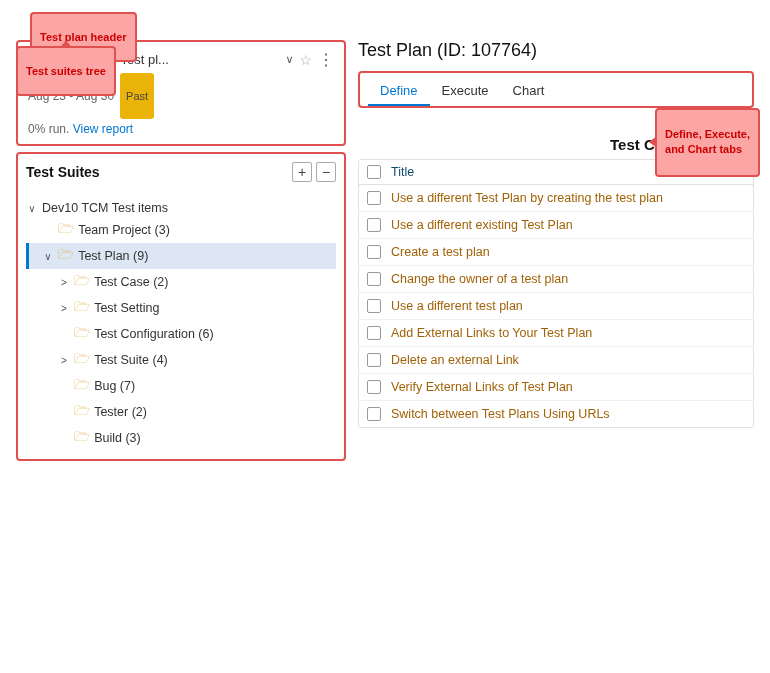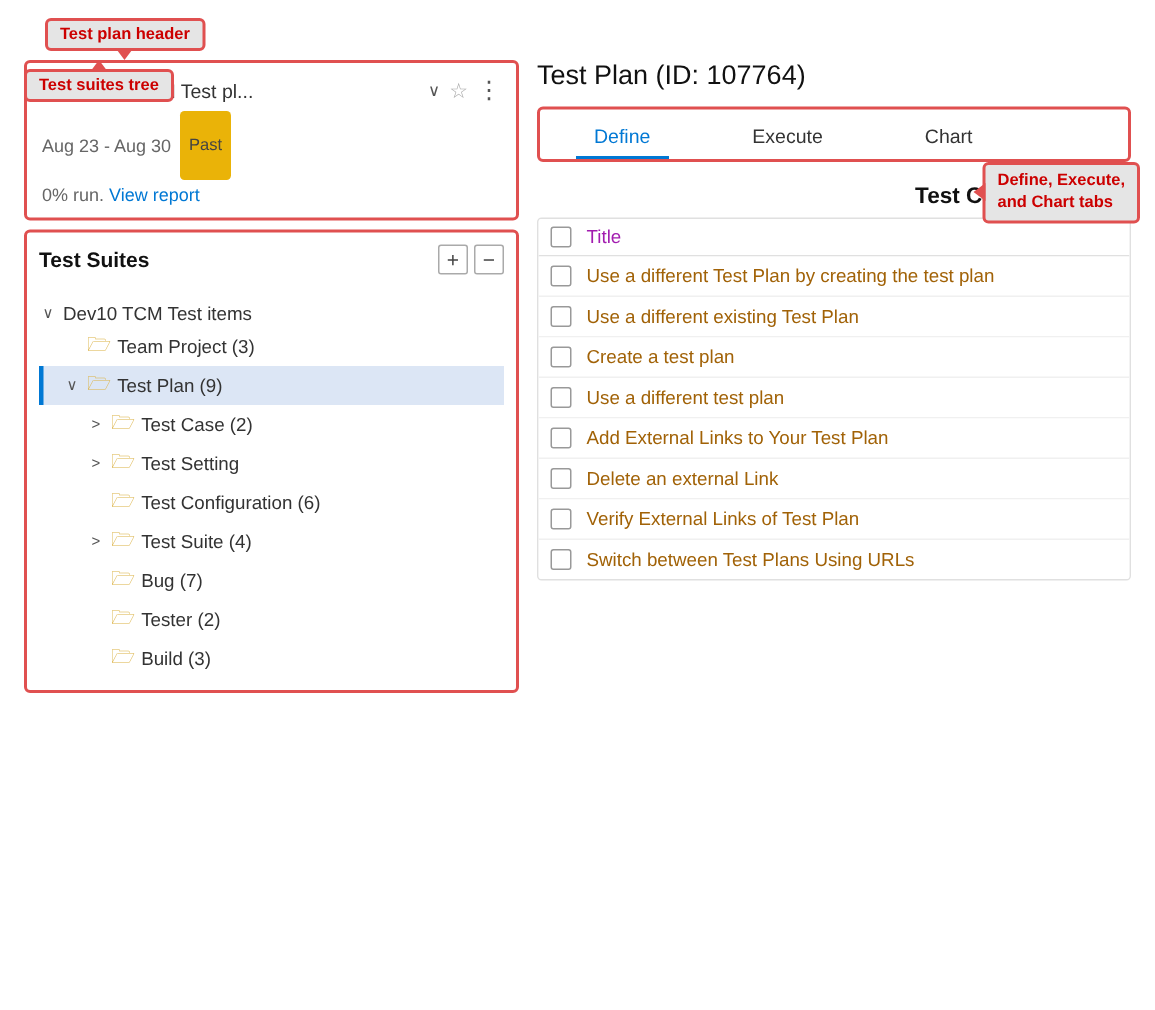--- a/index.html
+++ b/index.html
@@ -10,24 +10,24 @@
       color: #333;
       width: 770px;
       height: 673px;
       overflow: hidden;
       position: relative;
     }
 
     
     .annotation {
       position: absolute;
-      background: #e5e5e5;
+      background: #fca5a5;
       border: 2px solid #e05050;
       border-radius: 4px;
-      padding: 3px 8px;
+      padding: 17px 8px;
       font-size: 11px;
       font-weight: bold;
       color: #c00;
       white-space: nowrap;
       z-index: 100;
     }
     .annotation-arrow-down::after {
       content: '';
       position: absolute;
       bottom: -8px;
@@ -297,21 +297,21 @@
       width: 14px;
       height: 14px;
       border: 1px solid #999;
       border-radius: 2px;
       margin-right: 10px;
       flex-shrink: 0;
     }
 
     .tc-title-col {
       font-size: 12.5px;
-      color: #a21caf;
+      color: #0c4a6e;
       font-weight: 500;
     }
 
     .tc-link {
       font-size: 12.5px;
       color: #a16207;
       text-decoration: none;
       cursor: pointer;
     }
 
@@ -440,21 +440,21 @@
           </div>
         </div>
     </div>
 
     <div class="annotation annotation-arrow-up" style="margin-top: 6px; align-self: flex-start;">Test suites tree</div>
   </div>
 
   <div class="right-panel">
     <div class="plan-heading">Test Plan (ID: 107764)</div>
 
-    <div class="tabs-box" id="tabs-container" style="display: flex; align-items: flex-end; padding: 4px 8px 0 24px; margin-bottom: 14px; max-width: 420px; gap: 44px;">
+    <div class="tabs-box" id="tabs-container" style="display: flex; align-items: flex-end; padding: 4px 8px 0 8px; margin-bottom: 28px; max-width: 420px;">
     <div class="tab active">Define</div>
         <div class="tab">Execute</div>
         <div class="tab">Chart</div>
       </div>
 
     <div class="test-cases-heading">Test Cases (9 items)</div>
     <div class="test-cases-list">
       <div class="tc-header-row">
         <div class="tc-checkbox"></div>
         <span class="tc-title-col">Title</span>
@@ -467,20 +467,24 @@
           <div class="tc-row">
             <div class="tc-checkbox"></div>
             <span class="tc-link">Use a different existing Test Plan</span>
           </div>
           <div class="tc-row">
             <div class="tc-checkbox"></div>
             <span class="tc-link">Create a test plan</span>
           </div>
           <div class="tc-row">
             <div class="tc-checkbox"></div>
+            <span class="tc-link">Change the owner of a test plan</span>
+          </div>
+          <div class="tc-row">
+            <div class="tc-checkbox"></div>
             <span class="tc-link">Use a different test plan</span>
           </div>
           <div class="tc-row">
             <div class="tc-checkbox"></div>
             <span class="tc-link">Add External Links to Your Test Plan</span>
           </div>
           <div class="tc-row">
             <div class="tc-checkbox"></div>
             <span class="tc-link">Delete an external Link</span>
           </div>

